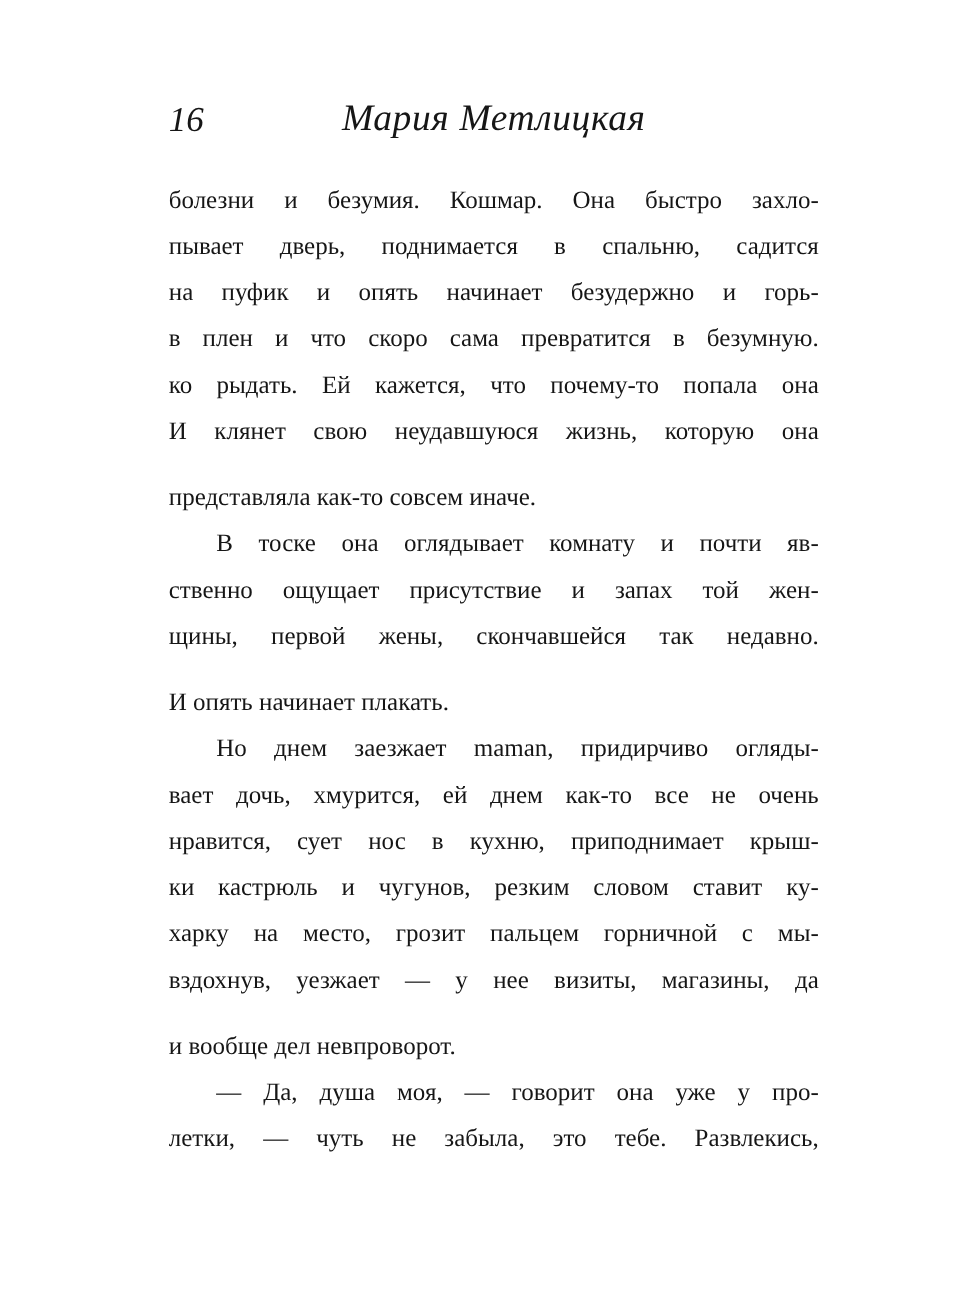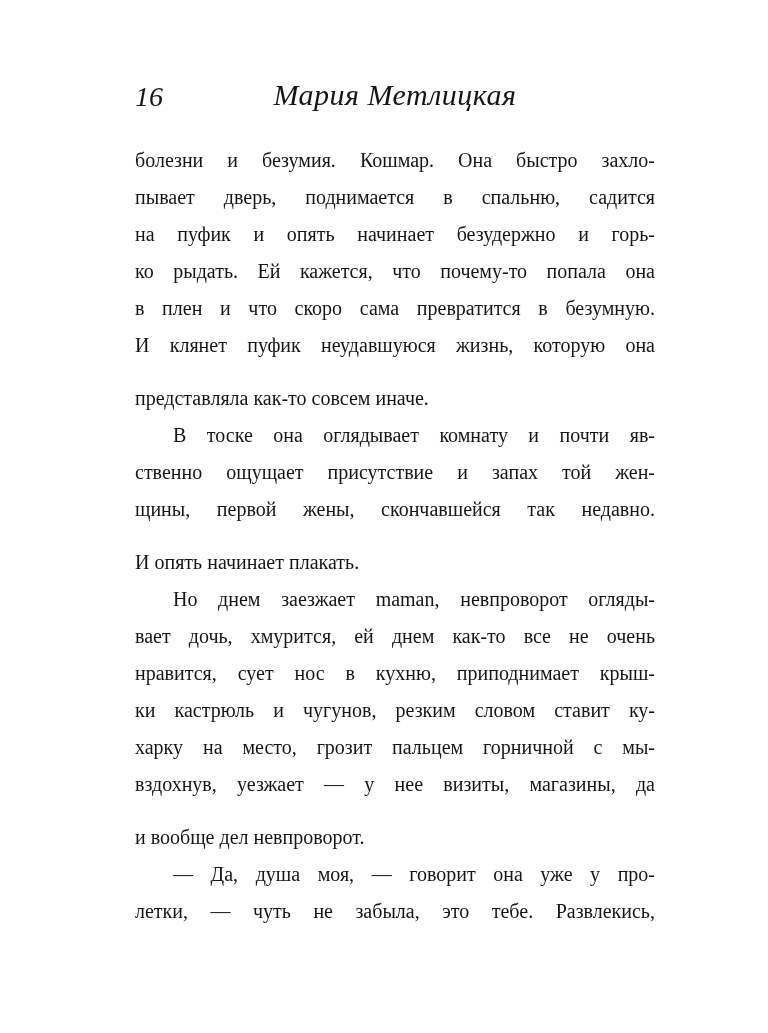--- a/index.html
+++ b/index.html
@@ -74,33 +74,33 @@
 <div class="page">
   <div class="header">
     <span class="page-number">16</span>
     <div class="running-title">Мария Метлицкая</div>
   </div>
   <div class="body-text" id="body-text">
       <div class="paragraph">
         <div class="line">болезни и безумия. Кошмар. Она быстро захло-</div>
         <div class="line">пывает дверь, поднимается в спальню, садится</div>
         <div class="line">на пуфик и опять начинает безудержно и горь-</div>
+        <div class="line">в плен и что скоро сама превратится в безумную.</div>
         <div class="line">ко рыдать. Ей кажется, что почему-то попала она</div>
-        <div class="line">в плен и что скоро сама превратится в безумную.</div>
-        <div class="line">И клянет пуфик неудавшуюся жизнь, которую она</div>
+        <div class="line">И клянет свою неудавшуюся жизнь, которую она</div>
         <div class="line lastline">представляла как-то совсем иначе.</div>
       </div>
       <div class="paragraph">
         <div class="line indent">В тоске она оглядывает комнату и почти яв-</div>
         <div class="line">ственно ощущает присутствие и запах той жен-</div>
         <div class="line">щины, первой жены, скончавшейся так недавно.</div>
         <div class="line lastline">И опять начинает плакать.</div>
       </div>
       <div class="paragraph">
-        <div class="line indent">Но днем заезжает maman, невпроворот огляды-</div>
+        <div class="line indent">Но днем заезжает maman, придирчиво огляды-</div>
         <div class="line">вает дочь, хмурится, ей днем как-то все не очень</div>
         <div class="line">нравится, сует нос в кухню, приподнимает крыш-</div>
         <div class="line">ки кастрюль и чугунов, резким словом ставит ку-</div>
         <div class="line">харку на место, грозит пальцем горничной с мы-</div>
         <div class="line">вздохнув, уезжает — у нее визиты, магазины, да</div>
         <div class="line lastline">и вообще дел невпроворот.</div>
       </div>
       <div class="paragraph">
         <div class="line indent">— Да, душа моя, — говорит она уже у про-</div>
         <div class="line">летки, — чуть не забыла, это тебе. Развлекись,</div>

